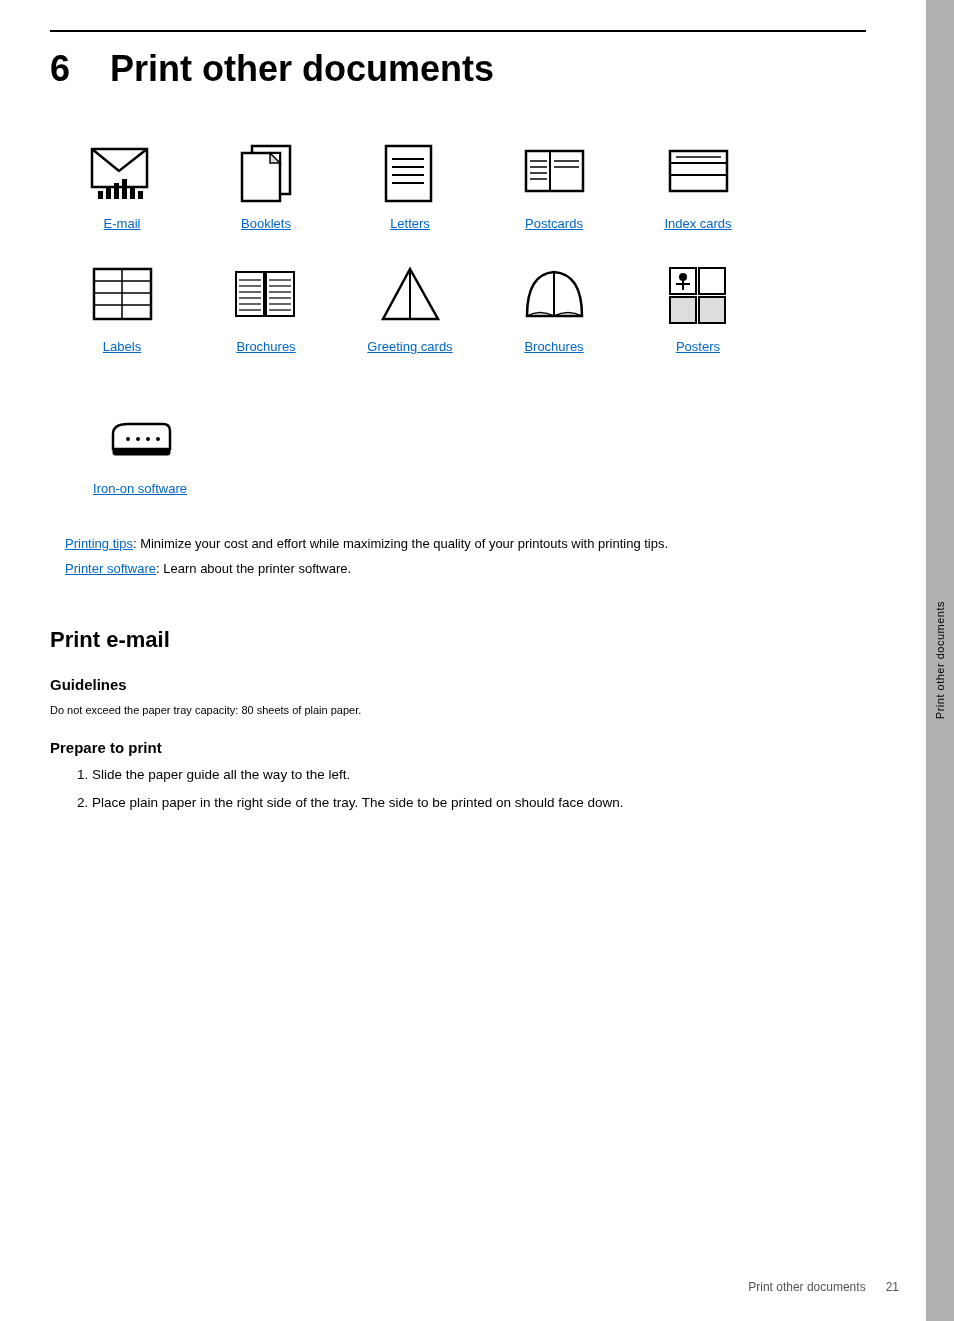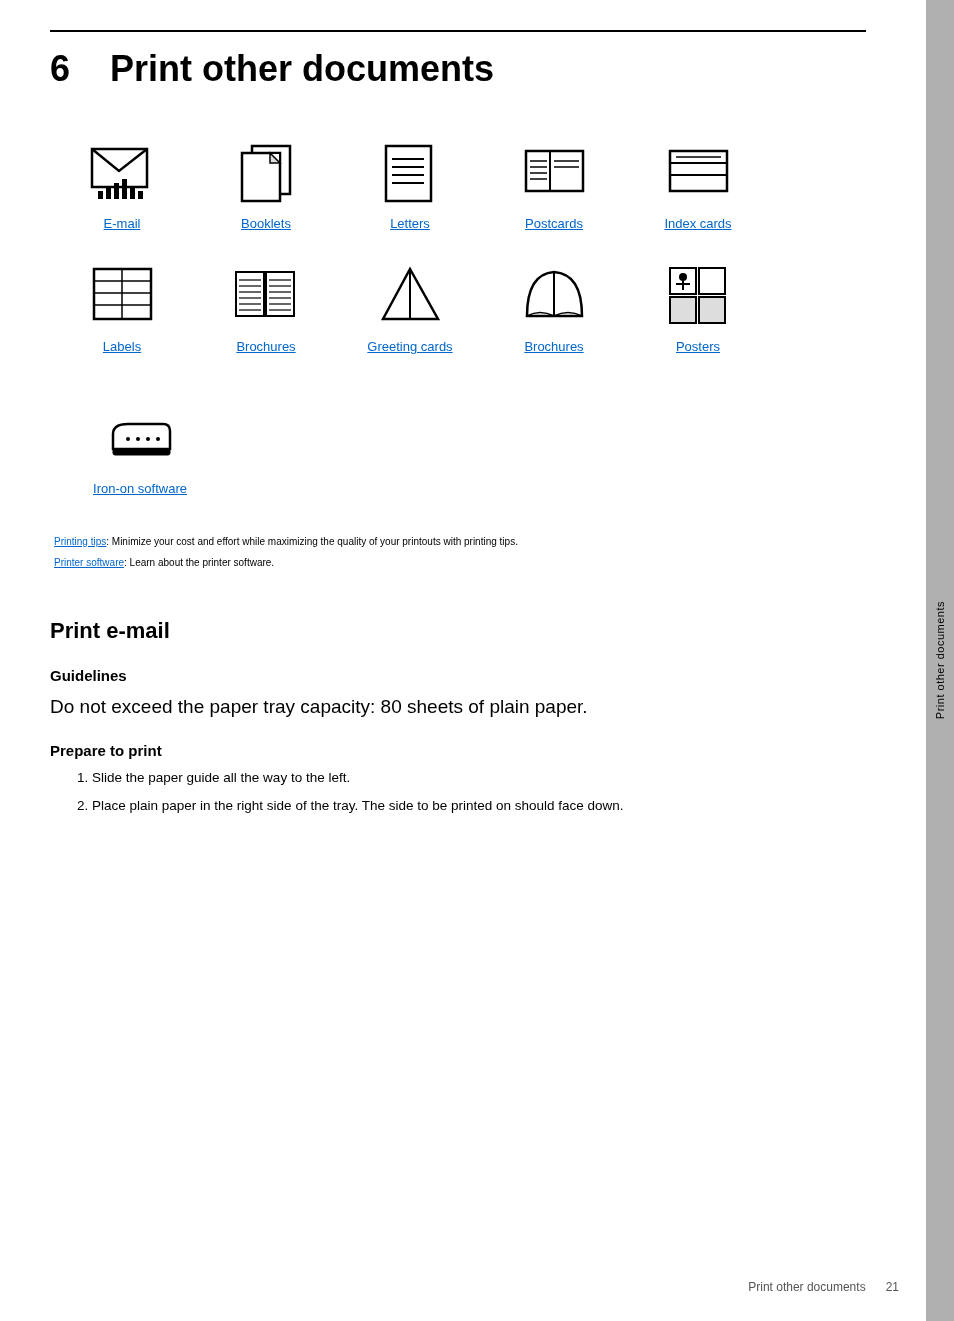--- a/index.html
+++ b/index.html
@@ -68,39 +68,39 @@
 
     
     svg { overflow: visible; }
 
     .section-link {
       color: #0066cc;
       text-decoration: underline;
       cursor: pointer;
     }
     .description-para {
-      margin: 6px 4px;
-      font-size: 10px;
+      margin: 6px 15px;
+      font-size: 13px;
       max-width: 750px;
     }
     .section-heading {
       font-size: 22px;
       font-weight: bold;
       margin-top: 44px;
       margin-bottom: 15px;
       border-bottom: none;
     }
     .subsection-heading {
       font-weight: bold;
       font-size: 15px;
       margin-top: 18px;
       margin-bottom: 6px;
     }
     .body-text {
-      font-size: 19px;
+      font-size: 11px;
       max-width: 730px;
     }
     .ordered-list {
       margin-left: 42px;
       font-size: 13.5px;
       max-width: 720px;
     }
     .ordered-list li {
       margin-bottom: 8px;
     }

